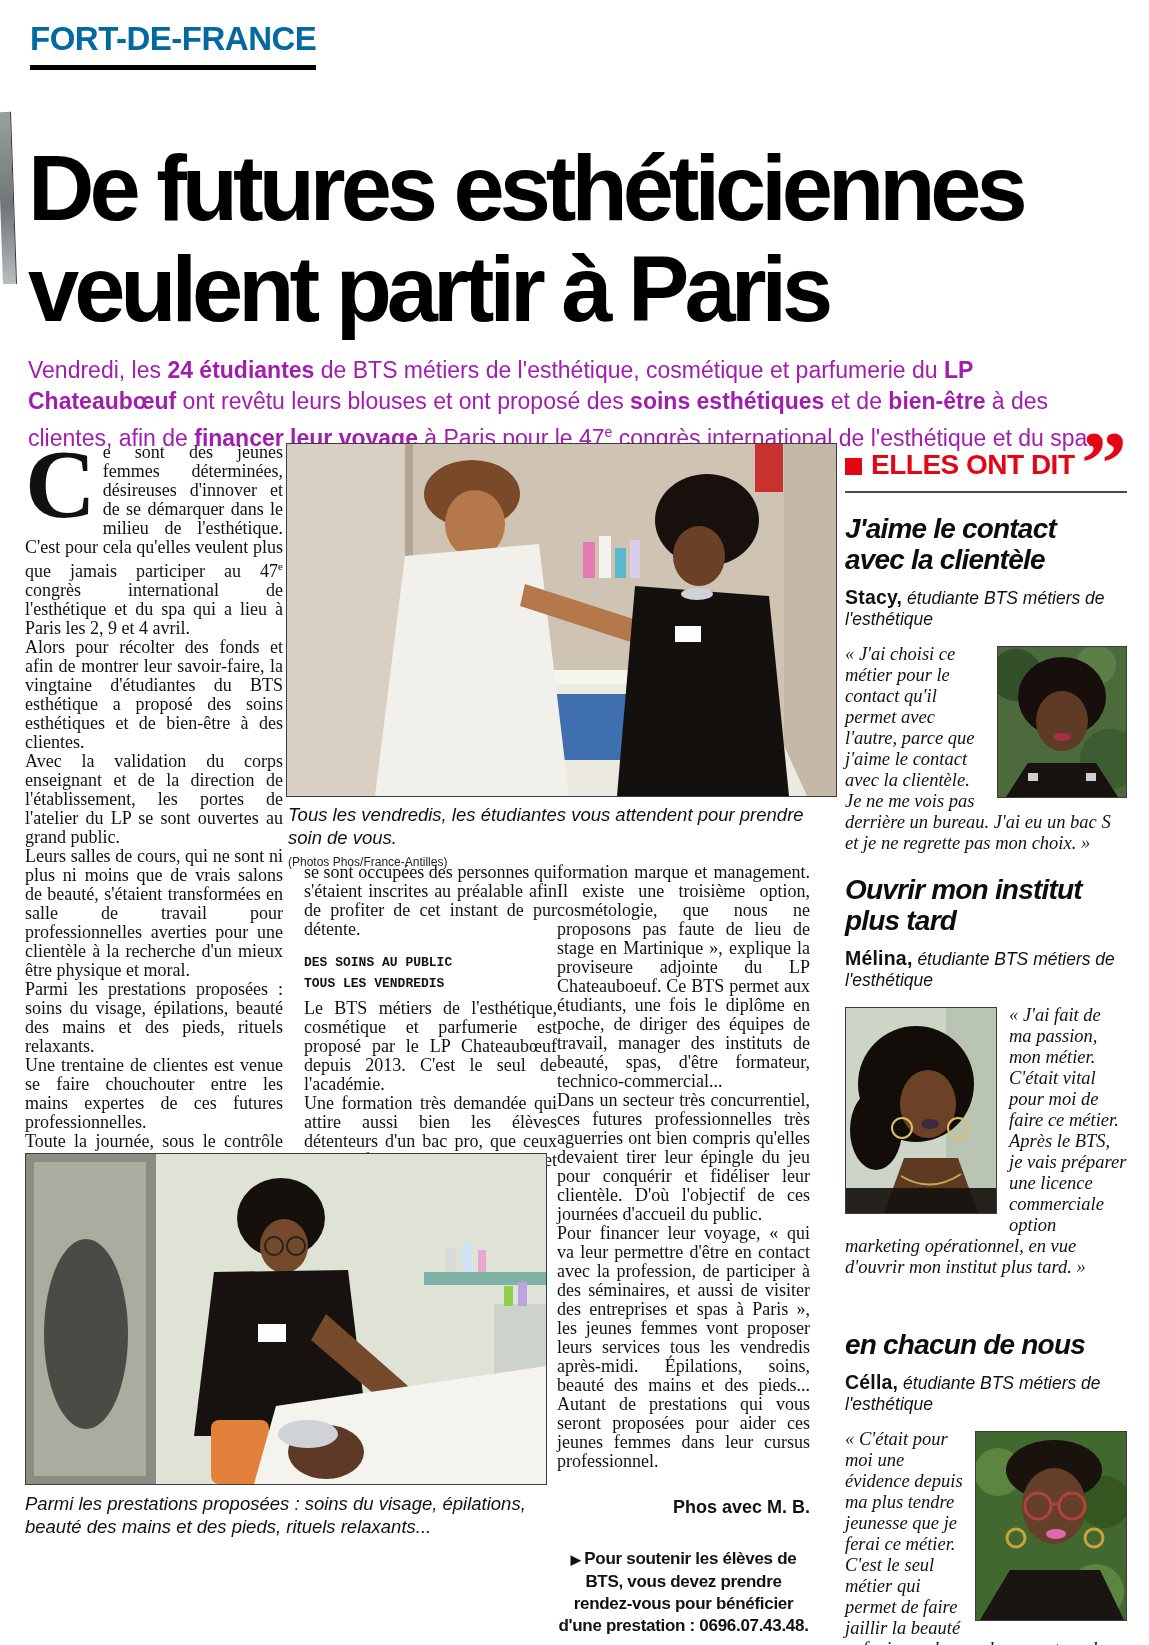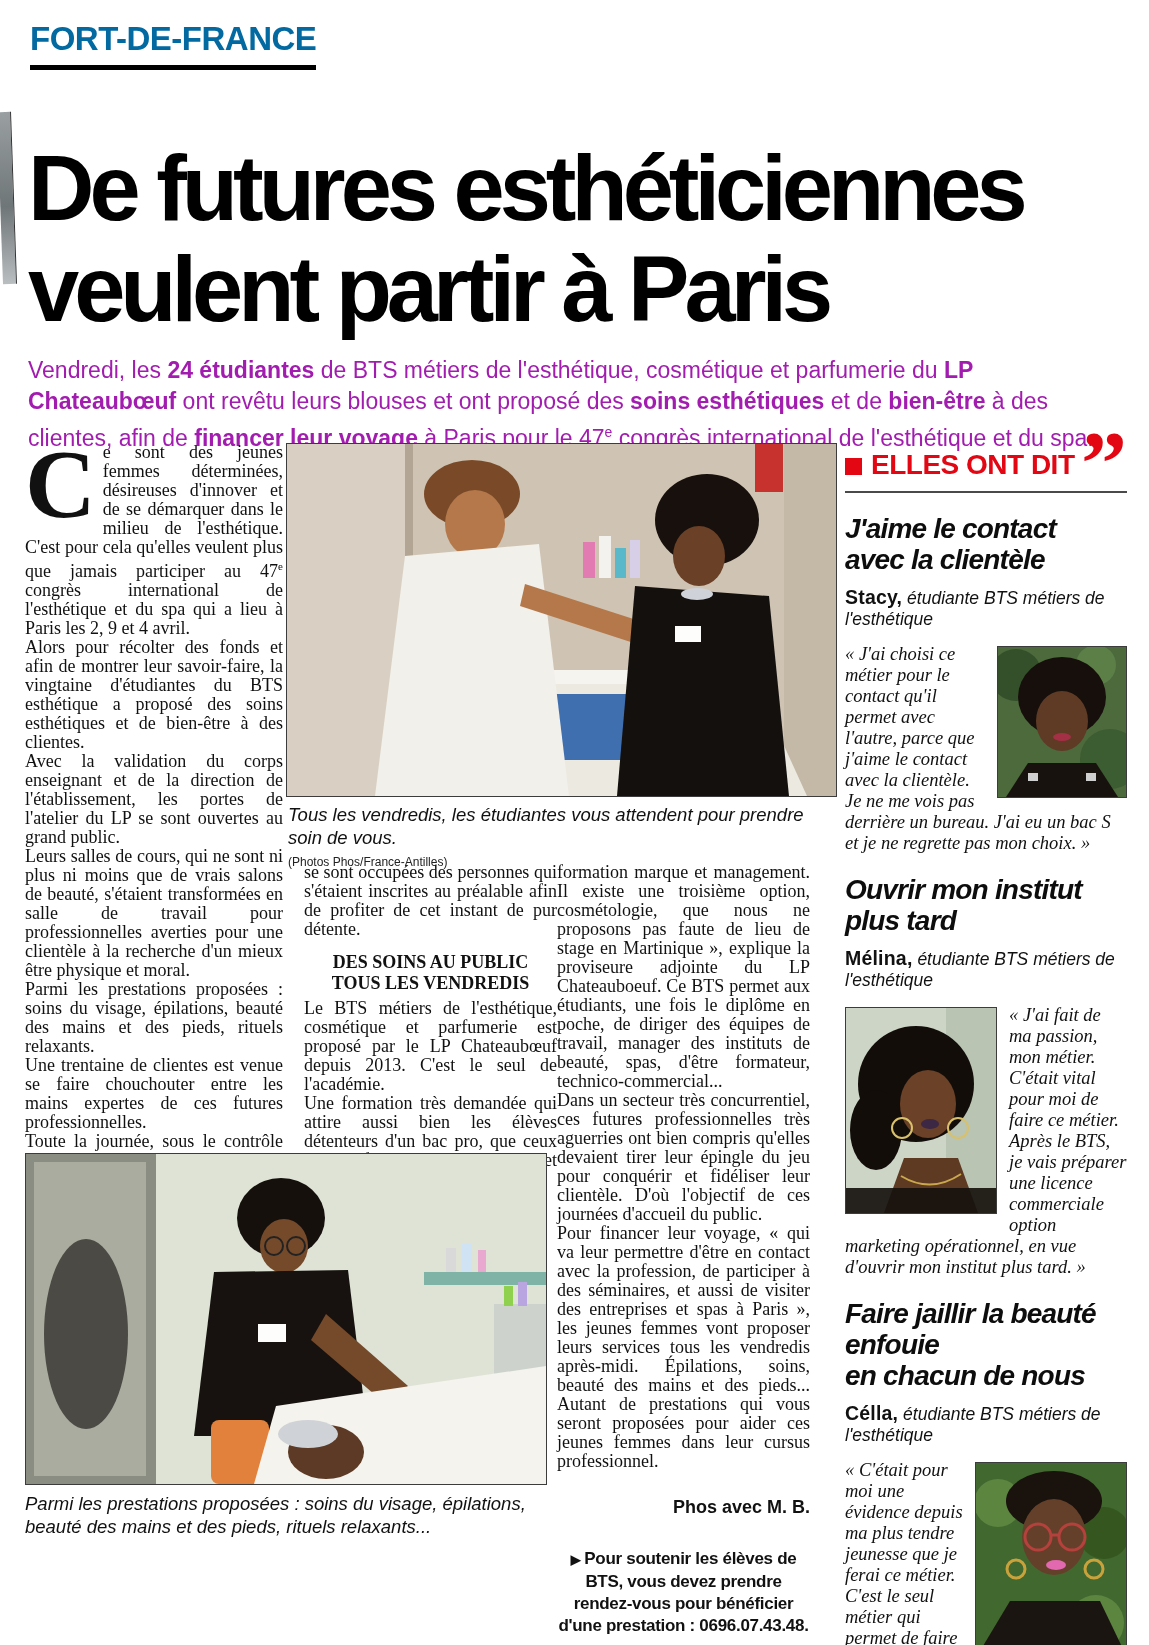--- a/index.html
+++ b/index.html
@@ -23,22 +23,22 @@
 
   
   .bp{margin:0;font-size:18px;line-height:19px;text-align:justify;}
   .col{position:absolute;}
   .col1{left:25px;top:443px;width:258px;}
   .col2{left:304px;top:863px;width:253px;}
   .col3{left:557px;top:863px;width:253px;}
   .dropcap{float:left;font-family:"Liberation Serif",serif;font-weight:bold;
           font-size:98px;line-height:77px;margin:3px 7px 0 0;}
   .bp sup{font-size:11px;}
-  .subhead{font-family:Liberation Serif, serif;font-weight:bold;
-          font-size:18px;line-height:21px;margin:13px 0 5px 0;text-align:center;}
+  .subhead{font-family:Liberation Mono, monospace;font-weight:bold;
+          font-size:13px;line-height:21px;margin:13px 0 5px 0;text-align:left;}
   .byline{font-family:"Liberation Sans",sans-serif;font-weight:bold;font-size:18px;
           text-align:right;margin-top:26px;}
   .note{font-family:"Liberation Sans",sans-serif;font-weight:bold;font-size:17px;
           line-height:22px;margin-top:30px;text-align:center;letter-spacing:-0.3px;}
   .note .bullet{font-size:13px;margin-right:4px;}
 
   
   .photo{position:absolute;border:1px solid #3c3c3c;overflow:hidden;background:#ccc;}
   .main-photo{left:286px;top:443px;width:549px;height:352px;}
   .bottom-photo{left:25px;top:1153px;width:520px;height:330px;}
@@ -215,21 +215,21 @@
             <polygon points="38,205 58,150 112,150 132,205" fill="#5e3a23"></polygon>
             <path d="M55 168 Q 85 186 115 166" fill="none" stroke="#caa84e" stroke-width="2"></path>
             <rect y="180" width="150" height="25" fill="#17110d" opacity="0.92"></rect>
           </svg>
         </span>
         <span>« J'ai fait de ma passion, mon métier. C'était vital pour moi de faire ce métier. Après le BTS, je vais préparer une licence commerciale option marketing opérationnel, en vue d'ouvrir mon institut plus tard. »</span>
       </div>
     </section>
 
     <section class="sb-section">
-      <h3 class="sb-title"><span>Faire jaillir la beauté enfouie</span><br><span>en chacun de nous</span></h3>
+      <h3 class="sb-title"><br><span>en chacun de nous</span></h3>
       <p class="sb-name"><span class="nm">Célla,</span> <span class="role">étudiante BTS métiers de l'esthétique</span></p>
       <div class="sb-quote">
         <span class="sb-photo ph-right" style="width:150px;height:188px;display:block">
           <svg viewBox="0 0 150 188" preserveAspectRatio="none">
             <rect width="150" height="188" fill="#41682f"></rect>
             <circle cx="22" cy="40" r="24" fill="#5c8540"></circle>
             <circle cx="128" cy="70" r="26" fill="#35571f"></circle>
             <circle cx="120" cy="160" r="28" fill="#5c8540"></circle>
             <ellipse cx="78" cy="38" rx="48" ry="30" fill="#19120d"></ellipse>
             <ellipse cx="78" cy="74" rx="32" ry="38" fill="#64402a"></ellipse>

